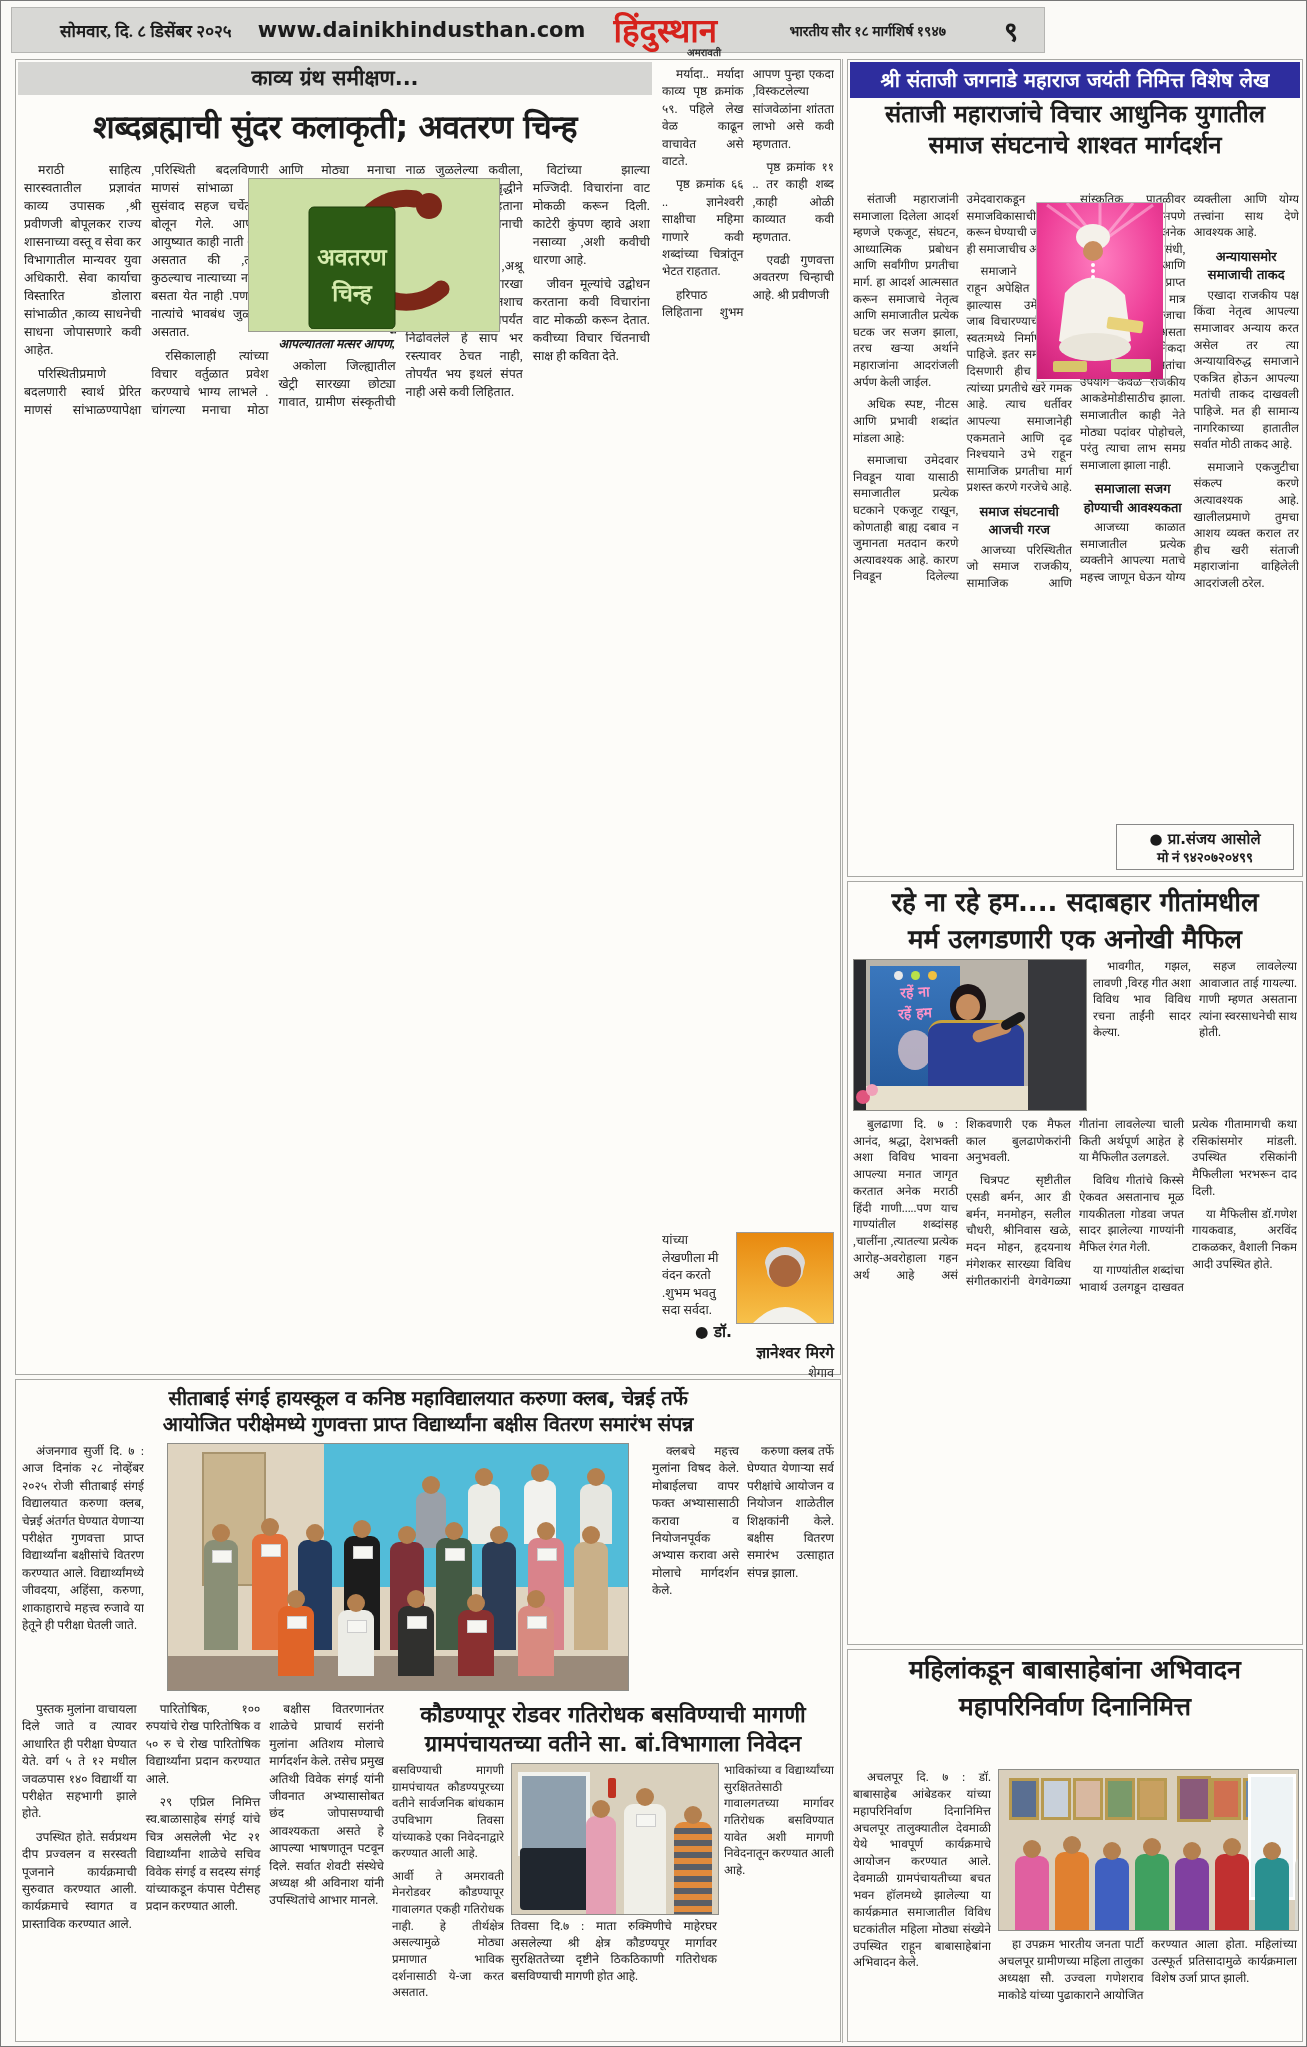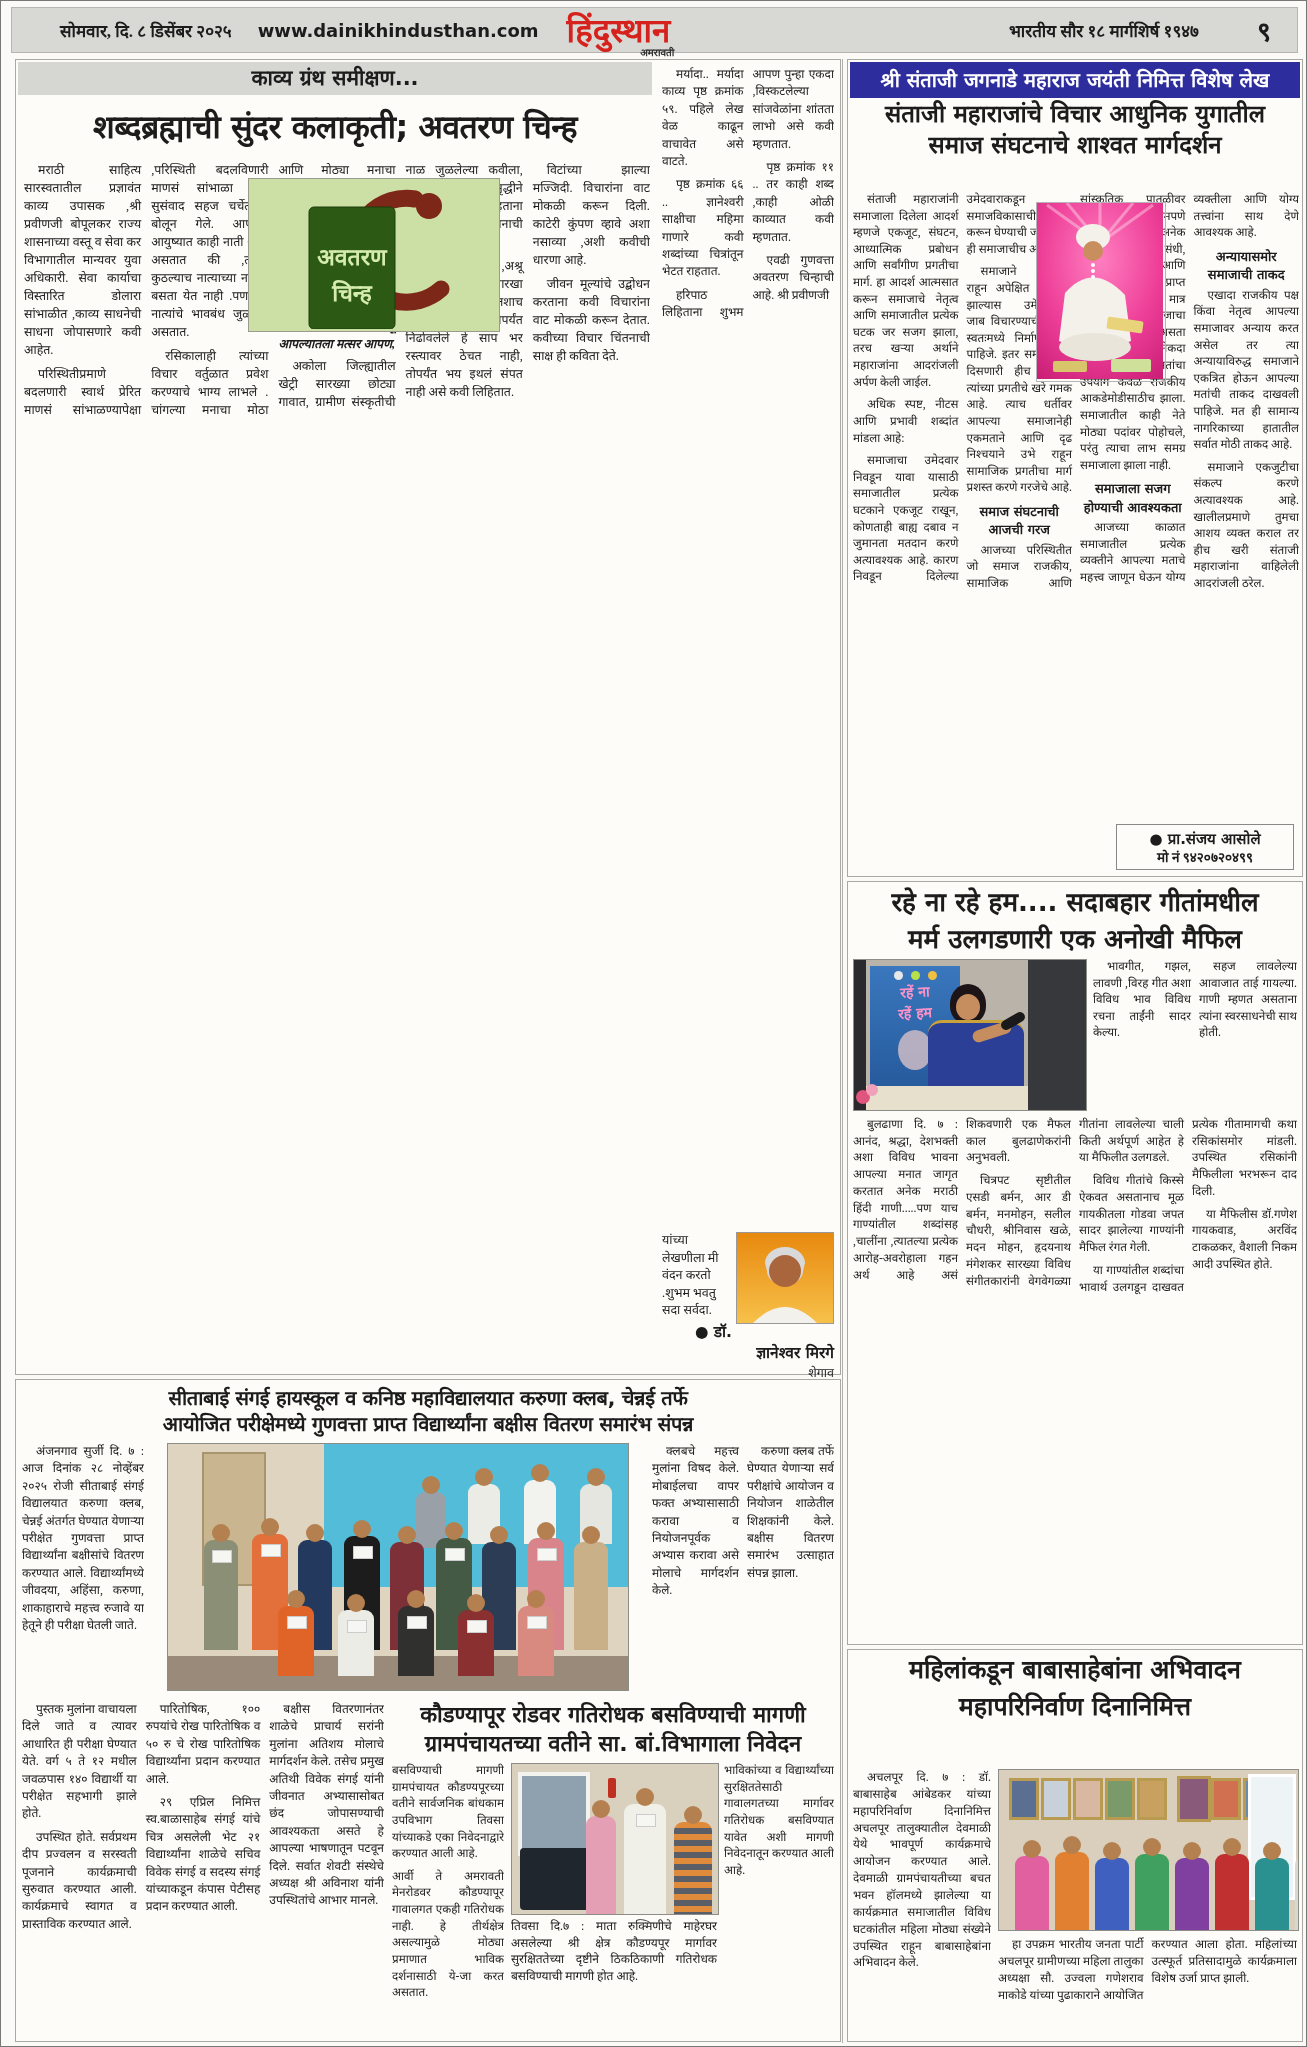--- a/index.html
+++ b/index.html
@@ -1,28 +1,28 @@
 <!DOCTYPE html>
 <html><head>
 <meta charset="utf-8">
 <style>
   html,body{margin:0;padding:0;background:#888;}
   .page{position:relative;width:1307px;height:2047px;background:#fbfaf7;margin:0 auto;
         font-family:"Liberation Serif","DejaVu Serif",serif;color:#1c1c1c;
         border:1px solid #777;box-sizing:border-box;overflow:hidden;}
   .hd{font-family:"DejaVu Sans","Liberation Sans",sans-serif;font-weight:800;}
   
-  .topbar{position:absolute;left:10px;top:6px;width:1287px;height:46px;background:#d8d8d5;
+  .topbar{position:absolute;left:10px;top:6px;width:1034px;height:46px;background:#d8d8d5;
           display:flex;align-items:center;border:1px solid #b5b5b2;box-sizing:border-box;}
   .topbar .date{font-size:17px;font-weight:700;margin-left:48px;}
-  .topbar .site{font-size:18px;font-weight:800;margin-left:26px;font-family:"DejaVu Sans",sans-serif;}
+  .topbar .site{font-size:21px;font-weight:800;margin-left:26px;font-family:"DejaVu Sans",sans-serif;}
   .mast{margin-left:28px;line-height:1;position:relative;}
   .mast .name{font-size:33px;font-weight:900;color:#d6221c;font-family:"DejaVu Sans",sans-serif;}
   .mast .sub{position:absolute;right:-4px;bottom:-11px;font-size:10px;color:#333;font-weight:700;}
-  .topbar .solar{font-size:17px;font-weight:700;margin-left:auto;}
+  .topbar .solar{font-size:14px;font-weight:700;margin-left:auto;}
   .topbar .pgnum{font-size:27px;font-weight:800;margin:0 26px 0 58px;}
   
   .box{position:absolute;background:#fdfcf9;border:1px solid #a8a8a4;box-sizing:border-box;}
   .just{text-align:justify;}
   p{margin:0 0 6px 0;}
   .cols p{text-indent:14px;}
   
   .a1kick{position:absolute;left:2px;top:2px;width:634px;height:33px;background:#d6d6d3;
           text-align:center;font-size:21px;line-height:33px;}
   .a1head{position:absolute;left:2px;top:40px;width:634px;height:54px;text-align:center;

